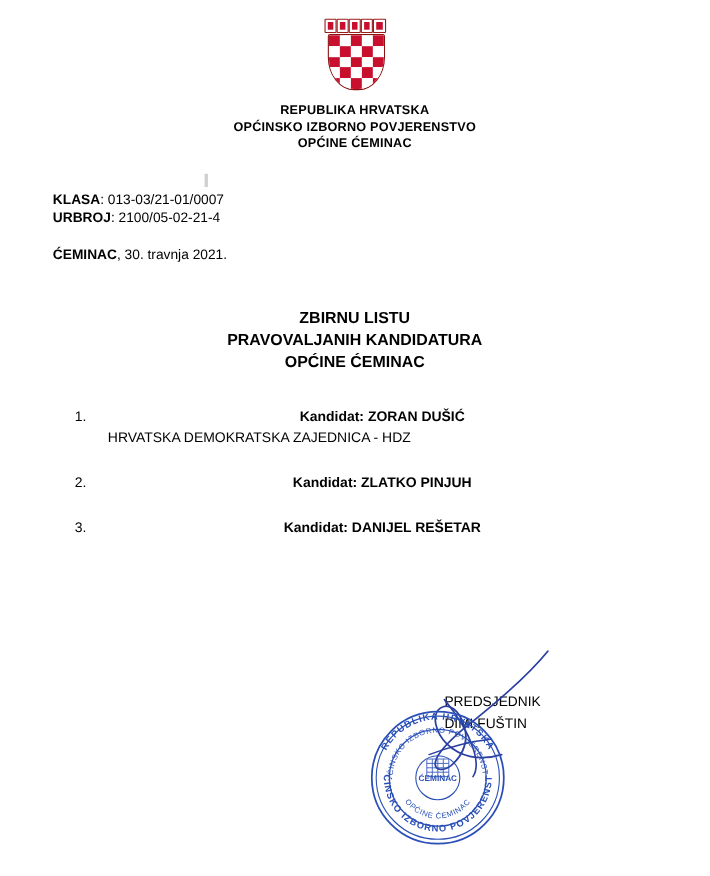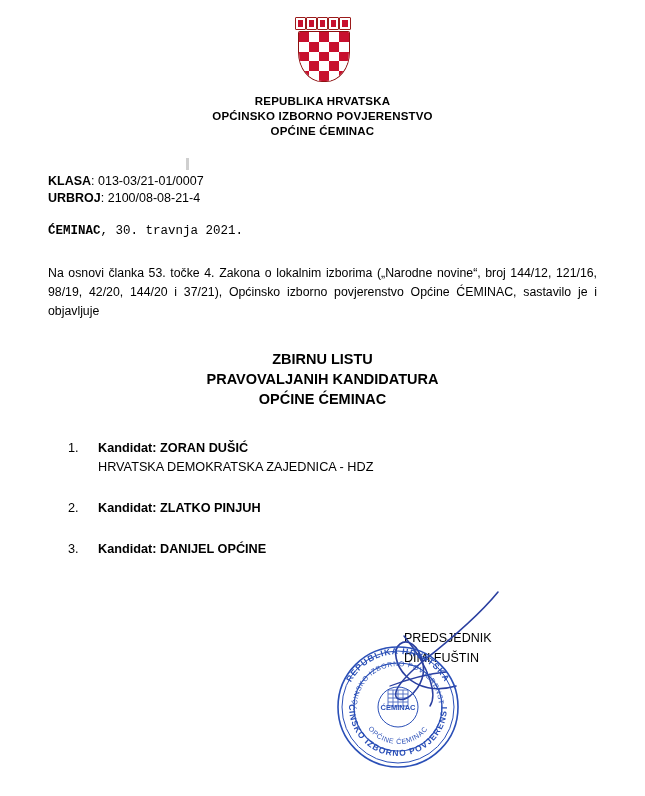--- a/index.html
+++ b/index.html
@@ -99,35 +99,34 @@
     margin-top: 34px;
     font-size: 12.5px;
     line-height: 17px;
   }
   .meta .row b {
     font-weight: bold;
   }
   .place {
     margin-top: 17px;
     font-size: 12.5px;
-    font-family: Liberation Mono, monospace;
   }
   .place b {
     font-weight: bold;
   }
   
   .legal {
     margin-top: 26px;
     font-size: 12.3px;
     line-height: 19px;
     text-align: justify;
   }
   
   .title {
-    margin-top: 28px;
+    margin-top: 42px;
     text-align: center;
     font-weight: bold;
     font-size: 14.5px;
     line-height: 20px;
   }
   
   .candidates {
     margin-top: 30px;
     padding-left: 12px;
   }
@@ -139,20 +138,21 @@
     padding-left: 38px;
   }
   .cand .num {
     position: absolute;
     left: 8px;
     top: 0;
     font-weight: normal;
   }
   .cand .name {
     font-weight: bold;
+    text-align: center;
   }
   .cand .party {
     font-weight: normal;
   }
   
   .sign-area {
     position: absolute;
     left: 0;
     top: 588px;
     width: 645px;
@@ -246,48 +246,47 @@
   </div>
 
   <div class="header-block">
     <div>REPUBLIKA HRVATSKA</div>
     <div>OPĆINSKO IZBORNO POVJERENSTVO</div>
     <div>OPĆINE ĆEMINAC</div>
   </div>
 
   <div class="meta">
     <div class="row"><b>KLASA</b><span>: 013-03/21-01/0007</span></div>
-    <div class="row"><b>URBROJ</b><span>: 2100/08-08-21-4</span></div>
+    <div class="row"><b>URBROJ</b><span>: 2100/05-02-21-4</span></div>
   </div>
 
   <div class="place">
     <b>ĆEMINAC</b><span>, 30. travnja 2021.</span>
   </div>
 
-  <div class="legal">Na osnovi članka 53. točke 4. Zakona o lokalnim izborima  („Narodne novine“, broj 144/12, 121/16, 98/19, 42/20, 144/20 i 37/21), Općinsko izborno povjerenstvo Općine ĆEMINAC, sastavilo je i objavljuje</div>
 
   <div class="title">
     <div>ZBIRNU LISTU</div>
     <div>PRAVOVALJANIH KANDIDATURA</div>
     <div>OPĆINE ĆEMINAC</div>
   </div>
 
   <div class="candidates">
     <div class="cand">
       <span class="num">1.</span>
       <div class="name">Kandidat: ZORAN DUŠIĆ</div>
       <div class="party">HRVATSKA DEMOKRATSKA ZAJEDNICA - HDZ</div>
     </div>
     <div class="cand">
       <span class="num">2.</span>
       <div class="name">Kandidat: ZLATKO PINJUH</div>
     </div>
     <div class="cand">
       <span class="num">3.</span>
-      <div class="name">Kandidat: DANIJEL OPĆINE</div>
+      <div class="name">Kandidat: DANIJEL REŠETAR</div>
     </div>
   </div>
 
   <div class="sign-area">
 
     <div class="sign-label">
       <div>PREDSJEDNIK</div>
       <div>DIMI FUŠTIN</div>
     </div>
 

